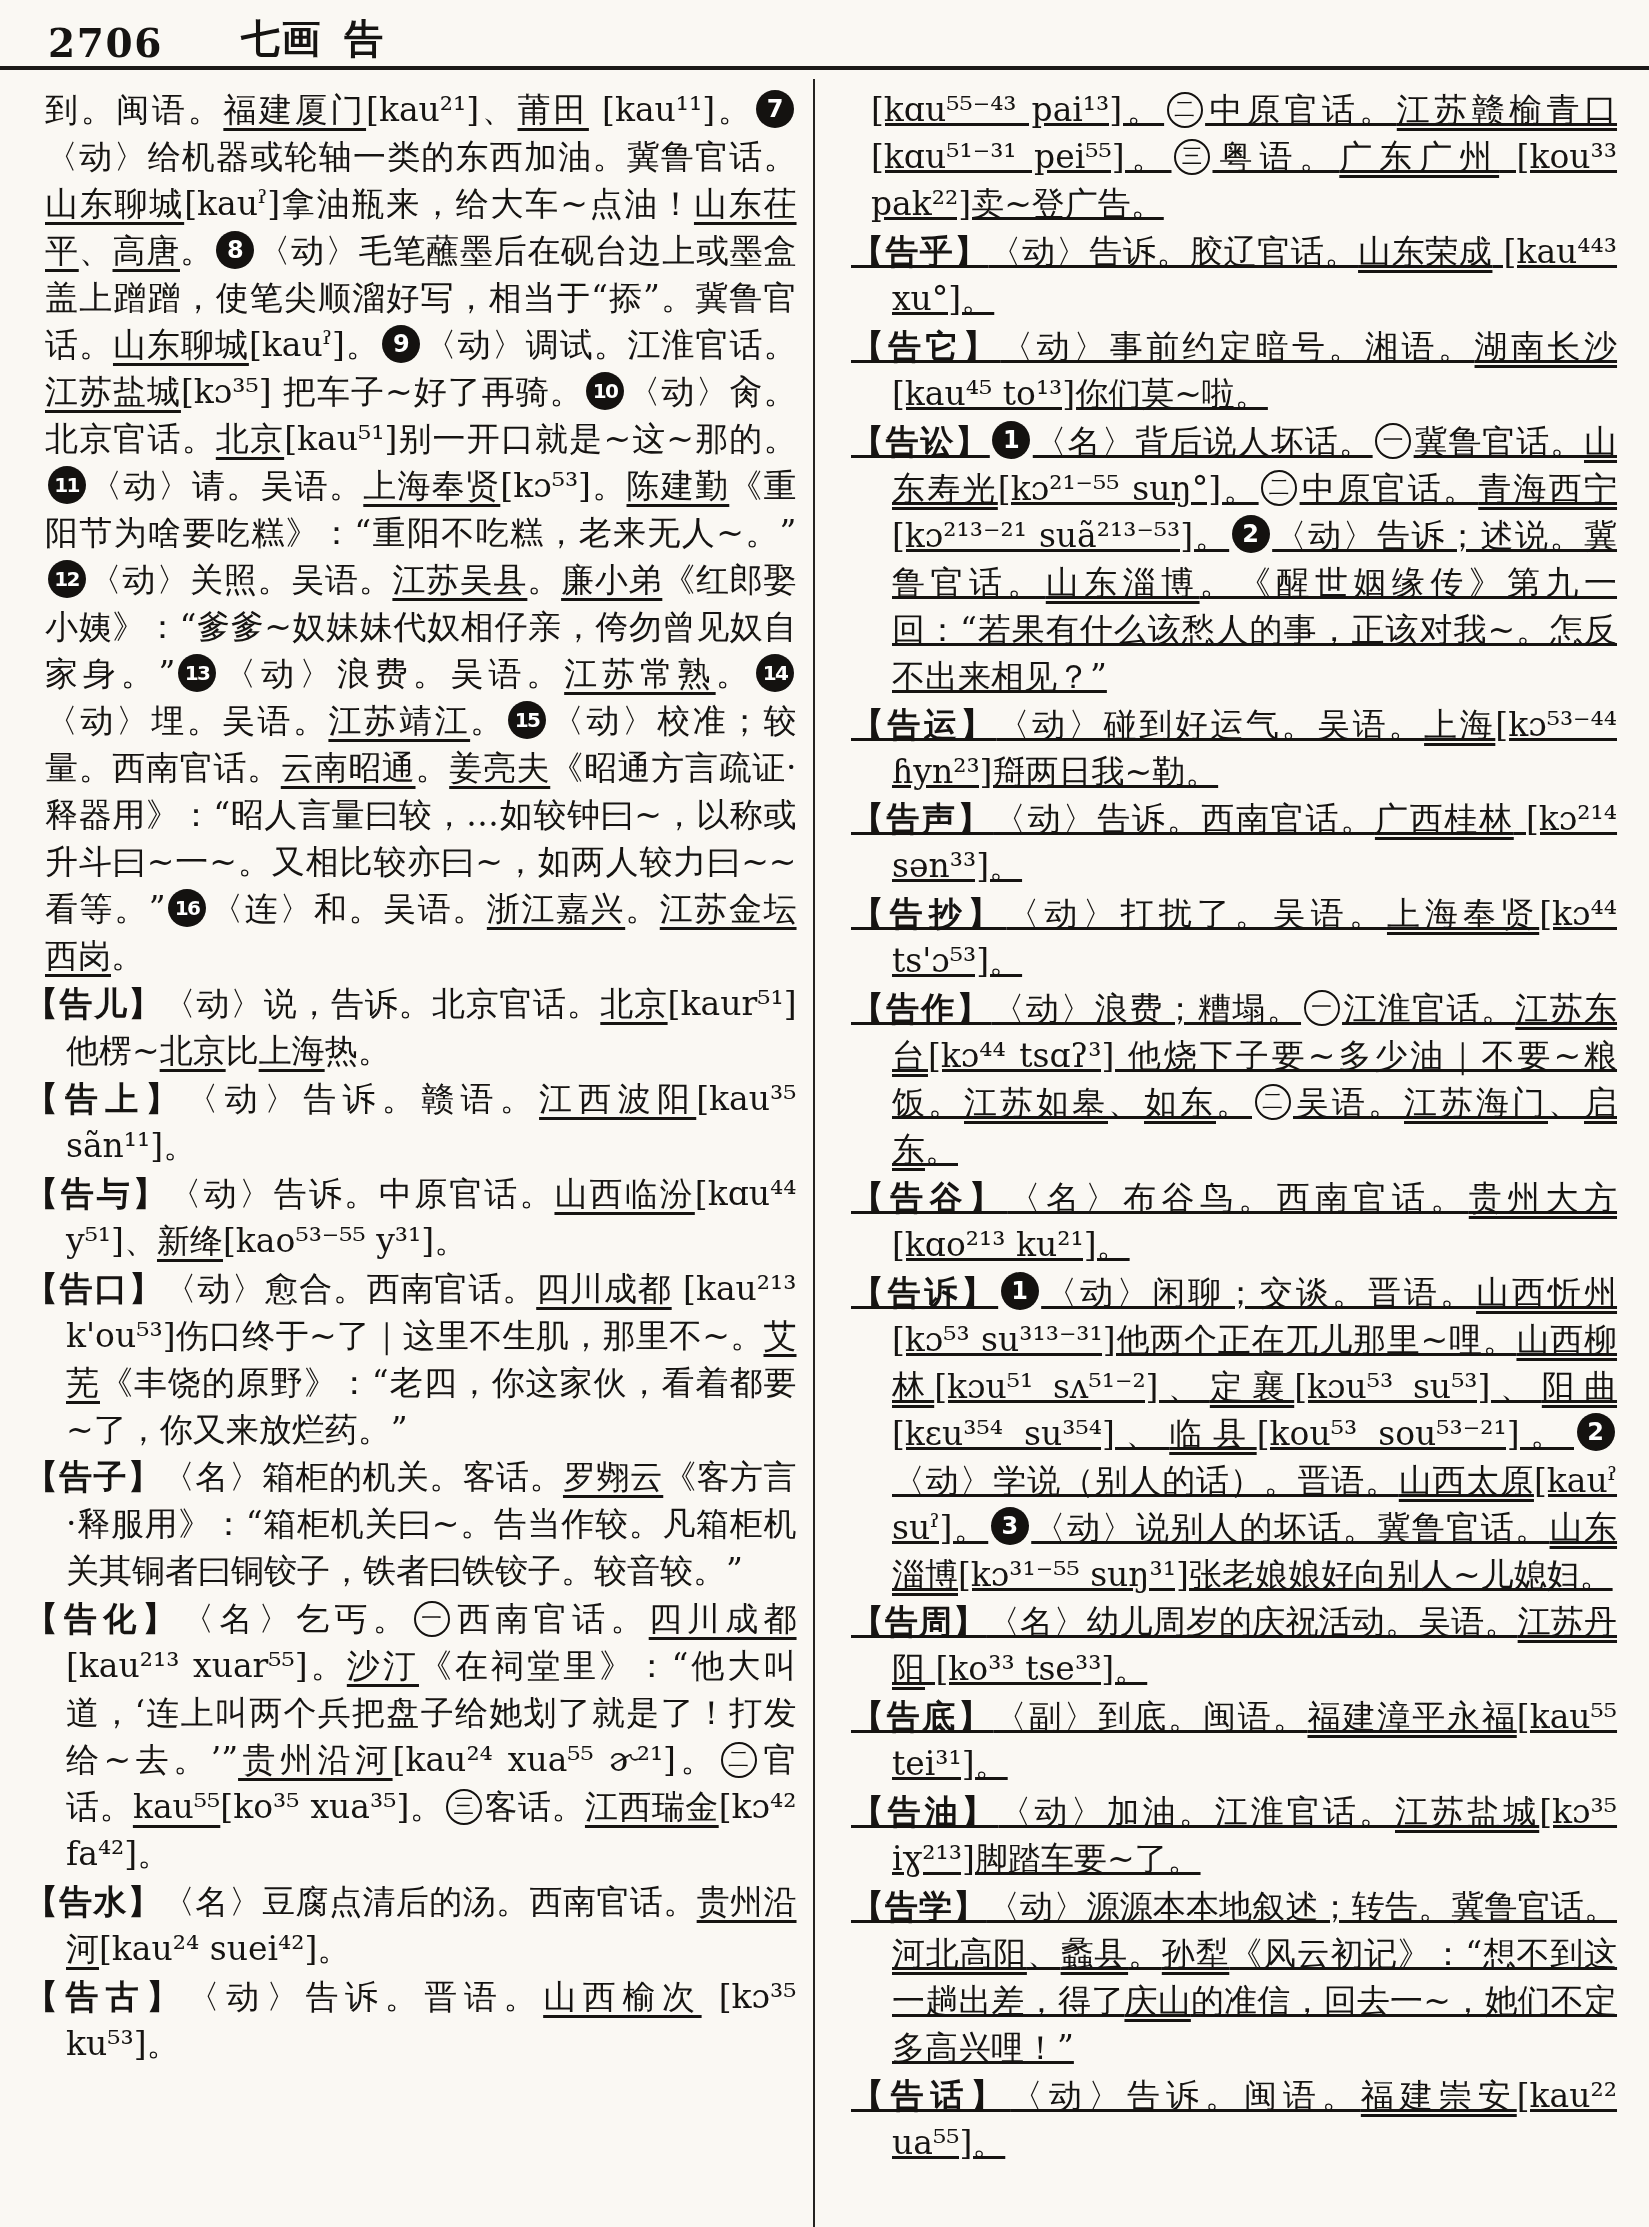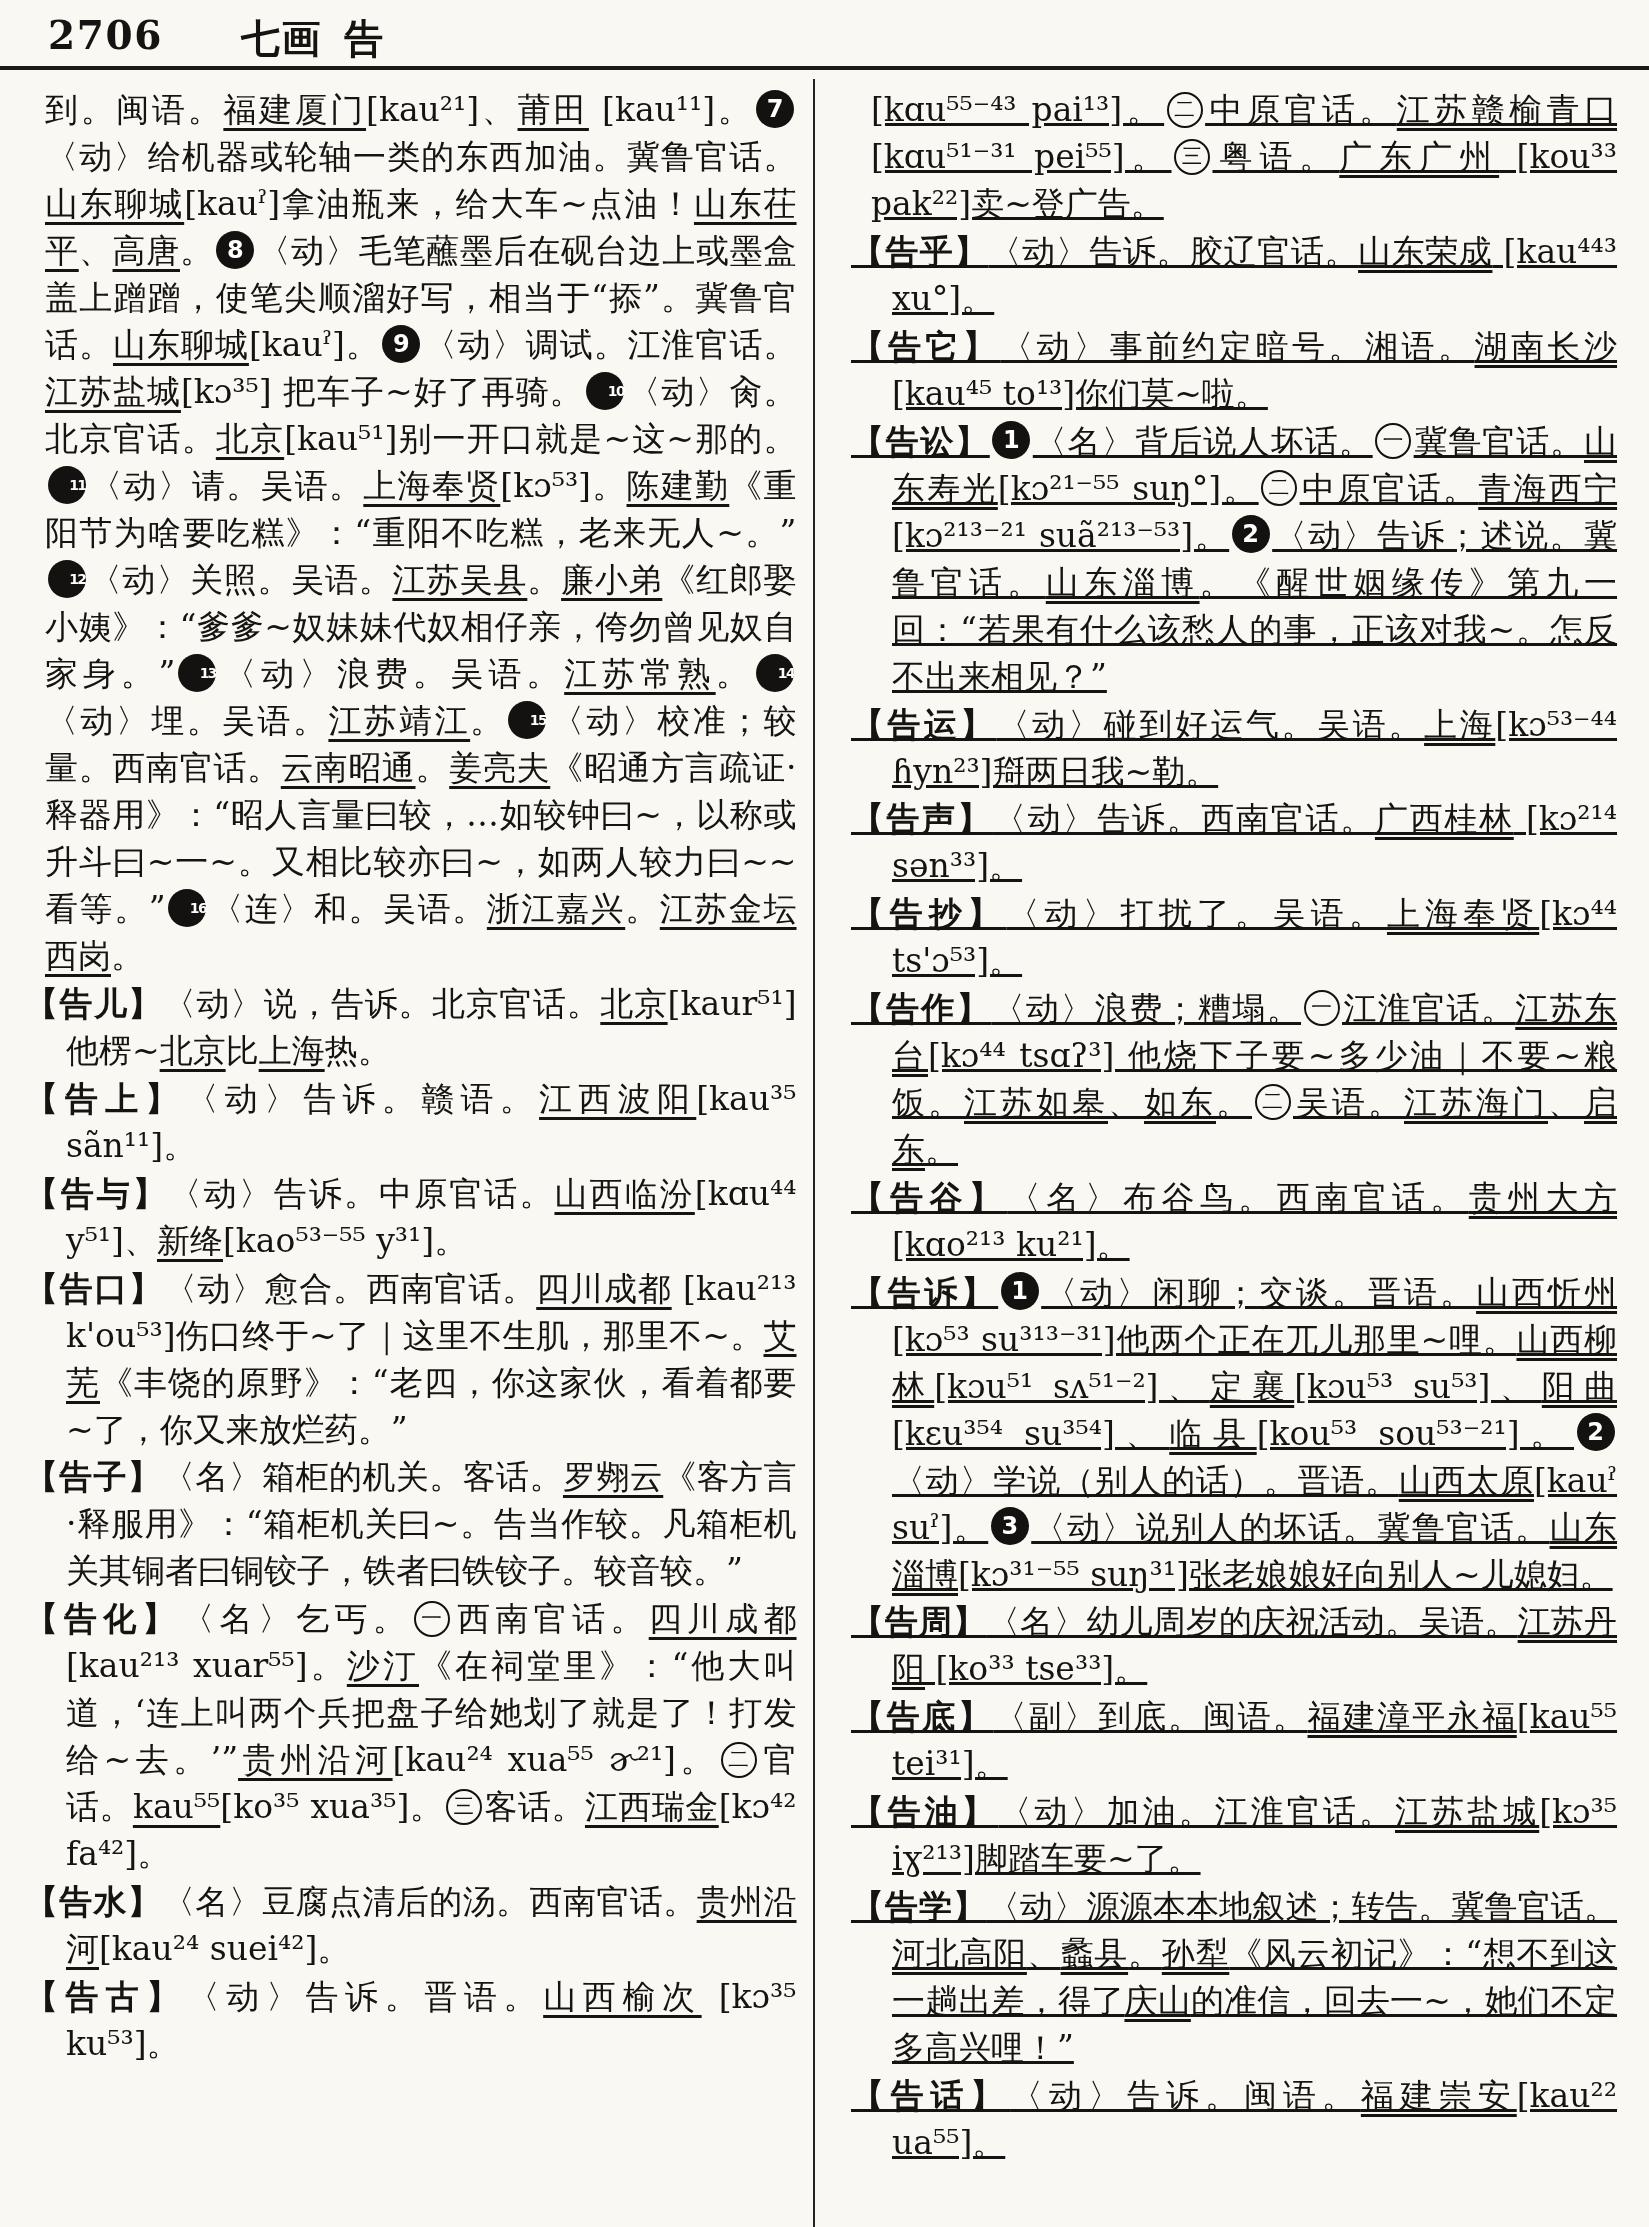--- a/index.html
+++ b/index.html
@@ -1,38 +1,38 @@
 <!DOCTYPE html>
 <html style="font-size:13.2px"><head>
 <meta charset="utf-8">
 <style>
   html,body{margin:0;padding:0;background:#e8e6e0;}
   .page{
     position:relative;width:1650px;height:2227px;background:#faf8f3;color:#161412;
     font-family:"DejaVu Serif","DejaVu Sans",serif;overflow:hidden;
   }
-  .hdr{position:absolute;top:11.5px;left:48px;display:flex;align-items:flex-start;
+  .hdr{position:absolute;top:11.5px;left:48px;display:flex;align-items:flex-end;
        font-weight:bold;font-size:39px;letter-spacing:1.6px;}
   .hdr-num{font-family:"DejaVu Serif",serif;margin-right:78px;}
   .hdr-sec{margin-right:22px;}
   .rule{position:absolute;top:66px;left:0;width:1650px;height:4.1px;background:#1c1a18;}
   .cols{position:absolute;top:79px;left:0;width:1650px;height:2148px;display:flex;}
   .col{box-sizing:border-box;overflow:hidden;text-align:justify;}
   .col-left{width:813px;padding:6.6px 16.5px 0 25px;}
   .col-right{width:837px;border-left:2.5px solid #242220;padding:6.6px 33px 0 36px;text-decoration:underline;}
   p{margin:0.8px 0;font-size:33px;line-height:47px;}
   p.cont{margin-left:20px;}
   p.entry{padding-left:41px;text-indent:-41px;}
   .head{font-weight:bold;letter-spacing:0.8px;}
   .u{text-decoration:underline;text-decoration-thickness:2.5px;text-underline-offset:6.6px;}
   .sn{display:inline-block;box-sizing:border-box;width:38px;height:38px;border-radius:50%;
       background:#141210;color:#fff;text-align:center;line-height:38px;font-size:24px;
       font-weight:bold;font-family:"DejaVu Sans",sans-serif;vertical-align:middle;
       position:relative;top:-3.3px;margin:0 2.5px;text-indent:0;letter-spacing:0;}
-  .sn.two{font-size:14px;letter-spacing:-1.6px;text-align:right;}
+  .sn.two{font-size:20px;letter-spacing:-1.6px;}
   .sc{display:inline-block;box-sizing:border-box;width:36px;height:36px;border:2.5px solid #141210;
       border-radius:50%;text-align:center;line-height:31px;font-size:20.6px;vertical-align:middle;
       position:relative;top:-2.5px;margin:0 2.5px;text-indent:0;letter-spacing:0;}
 </style>
 </head>
 <body>
 
 <div class="page">
   <div class="hdr">
     <span class="hdr-num">2706</span>

